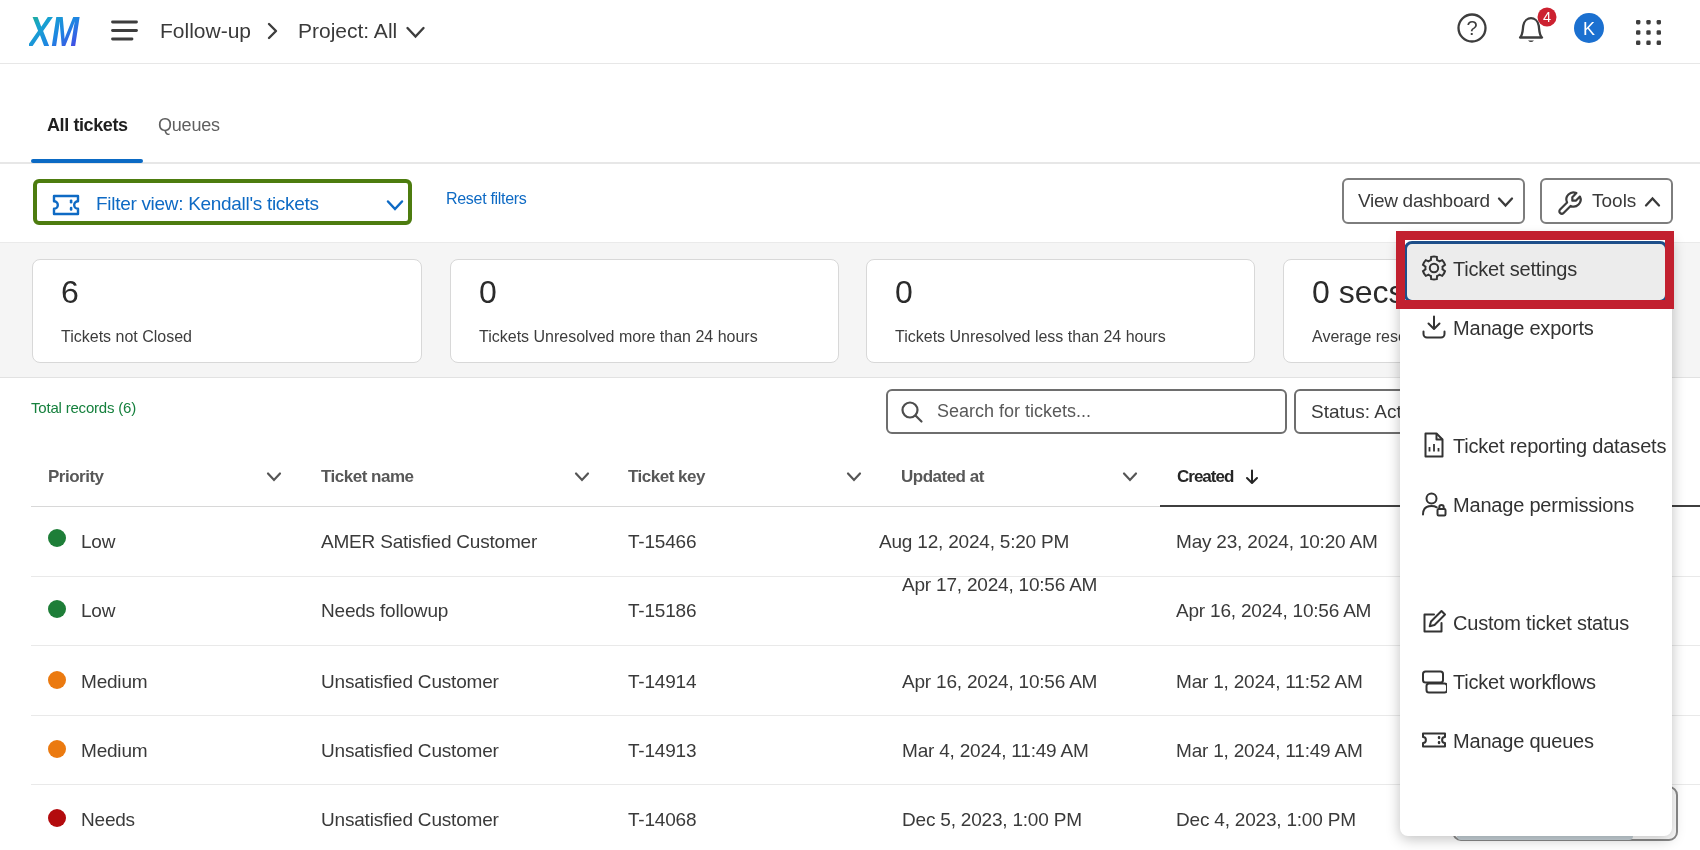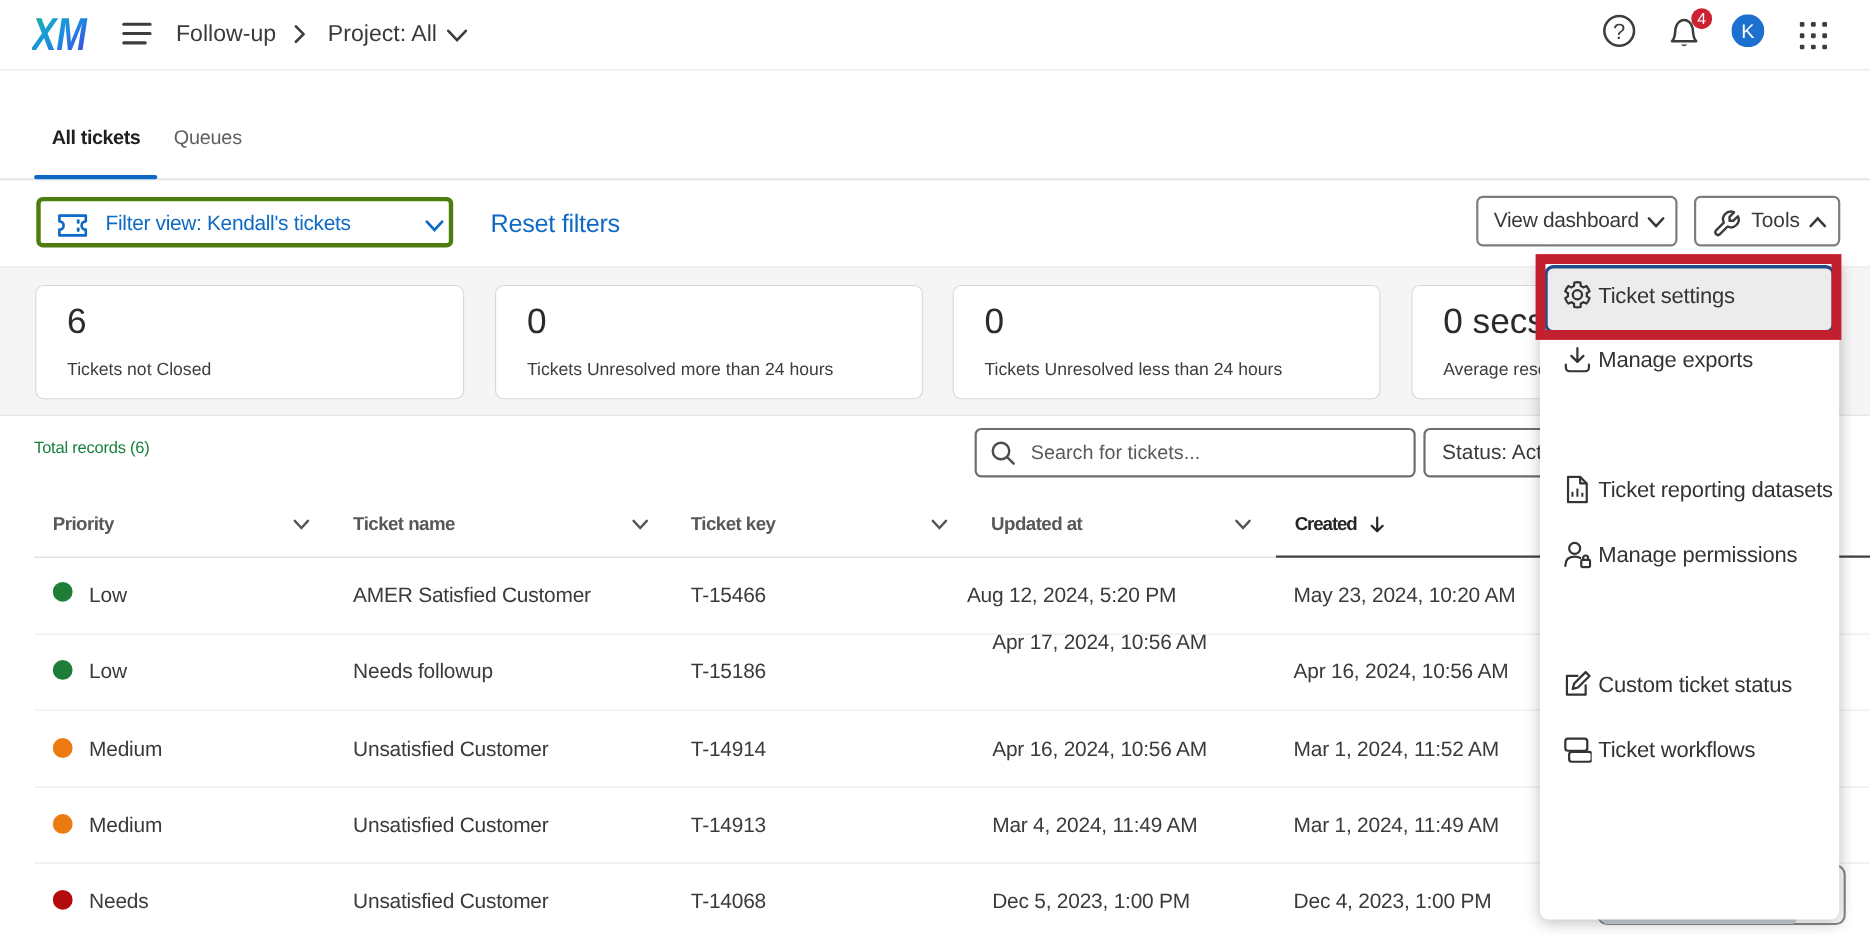--- a/index.html
+++ b/index.html
@@ -13,21 +13,21 @@
 
 #tabrow { position:absolute; left:0; top:65px; width:1700px; height:98px; background:#fff; }
 #tabborder { position:absolute; left:0; top:162px; width:1700px; height:2px; background:#e7e7e7; }
 .tab { position:absolute; top:115px; font-size:18px; }
 #tab1 { left:47px; color:#1f1f1f; font-weight:bold; letter-spacing:-0.4px; }
 #tab2 { left:158px; color:#5f5f5f; letter-spacing:-0.2px; }
 #tabline { position:absolute; left:31px; top:159px; width:112px; height:4px; background:#0b6ac4; border-radius:2px; }
 
 #filterbtn { position:absolute; left:33px; top:179px; width:379px; height:46px; border:4px solid #4d7c0f; border-radius:6px; background:#fff; }
 #filterbtn .txt { position:absolute; left:59px; top:10px; font-size:19px; color:#0e6ac4; letter-spacing:-0.3px; }
-#reset { position:absolute; left:446px; top:190px; font-size:23px; color:#0e6ac4; letter-spacing:-0.3px; }
+#reset { position:absolute; left:446px; top:190px; font-size:16px; color:#0e6ac4; letter-spacing:-0.3px; }
 #viewdash { position:absolute; left:1342px; top:178px; width:183px; height:46px; border:2px solid #7d7d7d; border-radius:6px; background:#fff; }
 #viewdash .txt { position:absolute; left:14px; top:10px; font-size:19px; color:#3a3a3a; letter-spacing:-0.3px; }
 #toolsbtn { position:absolute; left:1540px; top:178px; width:133px; height:46px; border:2px solid #7d7d7d; border-radius:6px; background:#fff; }
 #toolsbtn .txt { position:absolute; left:50px; top:10px; font-size:19px; color:#3a3a3a; }
 
 #stats { position:absolute; left:0; top:242px; width:1700px; height:136px; background:#f5f5f5; border-top:1px solid #eaeaea; border-bottom:1px solid #e2e2e2; }
 .card { position:absolute; top:16px; height:104px; background:#fff; border:1px solid #d8d8d8; border-radius:8px; }
 .card .num { position:absolute; left:28px; top:14px; font-size:32px; color:#2b2b2b; }
 .card .lbl { position:absolute; left:28px; top:68px; font-size:16px; color:#3d3d3d; }
 
@@ -298,14 +298,24 @@
   </div>
   <div class="mi" style="top:420.5px;">
     <svg class="ic" width="26" height="26" viewBox="0 0 26 26">
         <g fill="none" stroke="#333" stroke-width="2">
           <rect x="2" y="3.5" width="20" height="11" rx="2.5"></rect>
           <rect x="5.5" y="15.5" width="20.5" height="9" rx="2.5"></rect>
         </g>
       </svg>
     <div class="tx">Ticket workflows</div>
   </div>
+  <div class="mi" style="top:479.5px;">
+    <svg class="ic" width="26" height="26" viewBox="0 0 26 26">
+        <path d="M2 6.5 h22 v3.6 a2.9 2.9 0 0 0 0 5.8 v3.6 H2 v-3.6 a2.9 2.9 0 0 0 0-5.8 Z" fill="none" stroke="#333" stroke-width="2" stroke-linejoin="round"></path>
+        <g fill="#333">
+          <rect x="16.8" y="9" width="2.5" height="3.2" rx="1.1"></rect>
+          <rect x="16.8" y="14" width="2.5" height="3.2" rx="1.1"></rect>
+        </g>
+      </svg>
+    <div class="tx">Manage queues</div>
+  </div>
 </div>
 <div id="redbox"></div>
 
 </body></html>

